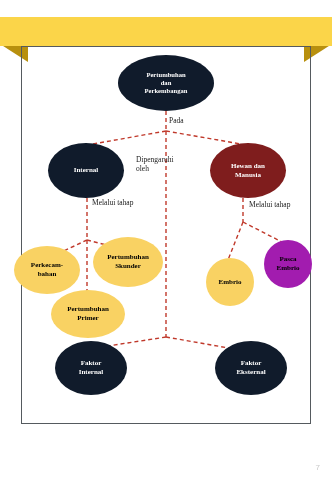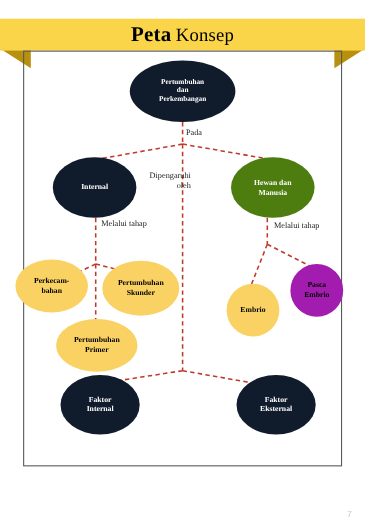--- a/index.html
+++ b/index.html
@@ -141,23 +141,20 @@
 
 <div id="slide">
 
   <svg class="ribbon-tails" viewBox="0 0 332 20" preserveAspectRatio="none">
     <polygon id="tail-left" points="0,0 28,0 28,18 0,0" fill="#B8900E"></polygon>
     <polygon id="tail-right" points="304,0 332,0 332,0 304,18" fill="#B8900E"></polygon>
   </svg>
 
   <div class="ribbon-bar" style="background: rgb(251, 213, 73);"></div>
 
-  <div class="ribbon-title">
-    <span class="t-bold">Peta</span><span>&nbsp;</span><span class="t-reg">Konsep</span>
-  </div>
 
   <div class="frame" style="border-color: rgb(85, 90, 94);"></div>
 
   <svg id="wires" viewBox="0 0 332 480">
       <path d="M166,111 L166,131" stroke="#C0392B" stroke-width="1.4" fill="none" stroke-dasharray="4,3"></path>
       <path d="M166,131 L93,144" stroke="#C0392B" stroke-width="1.4" fill="none" stroke-dasharray="4,3"></path>
       <path d="M166,131 L241,144" stroke="#C0392B" stroke-width="1.4" fill="none" stroke-dasharray="4,3"></path>
       <path d="M166,131 L166,337" stroke="#C0392B" stroke-width="1.4" fill="none" stroke-dasharray="4,3"></path>
       <path d="M87,198 L87,240" stroke="#C0392B" stroke-width="1.4" fill="none" stroke-dasharray="4,3"></path>
       <path d="M87,240 L49,258" stroke="#C0392B" stroke-width="1.4" fill="none" stroke-dasharray="4,3"></path>
@@ -170,24 +167,24 @@
       <path d="M166,337 L240,350" stroke="#C0392B" stroke-width="1.4" fill="none" stroke-dasharray="4,3"></path>
     </svg>
 
   <div id="node-layer">
       <div class="node dark" style="left: 118px; top: 55px; width: 96px; height: 56px; font-size: 6.6px; background: rgb(16, 27, 43);">
         <span>Pertumbuhan<br>dan<br>Perkembangan</span>
       </div>
       <div class="node dark" style="left: 48px; top: 143px; width: 76px; height: 55px; font-size: 7px; background: rgb(16, 27, 43);">
         <span>Internal</span>
       </div>
-      <div class="node dark" style="left: 210px; top: 143px; width: 76px; height: 55px; font-size: 7px; background: #4d7c0f;">
+      <div class="node dark" style="left: 210px; top: 143px; width: 76px; height: 55px; font-size: 7px; background: #7f1d1d;">
         <span>Hewan&nbsp;dan<br>Manusia</span>
       </div>
-      <div class="node gold" style="left: 14px; top: 236px; width: 66px; height: 48px; font-size: 7px; background: rgb(249, 210, 99);">
+      <div class="node gold" style="left: 14px; top: 246px; width: 66px; height: 48px; font-size: 7px; background: rgb(249, 210, 99);">
         <span>Perkecam-<br>bahan</span>
       </div>
       <div class="node gold" style="left: 93px; top: 237px; width: 70px; height: 50px; font-size: 7px; background: rgb(249, 210, 99);">
         <span>Pertumbuhan<br>Skunder</span>
       </div>
       <div class="node gold" style="left: 51px; top: 290px; width: 74px; height: 48px; font-size: 7px; background: rgb(249, 210, 99);">
         <span>Pertumbuhan<br>Primer</span>
       </div>
       <div class="node gold" style="left: 206px; top: 258px; width: 48px; height: 48px; font-size: 7px; background: rgb(249, 210, 99);">
         <span>Embrio</span>
@@ -197,19 +194,19 @@
       </div>
       <div class="node dark" style="left: 55px; top: 341px; width: 72px; height: 54px; font-size: 7px; background: rgb(16, 27, 43);">
         <span>Faktor<br>Internal</span>
       </div>
       <div class="node dark" style="left: 215px; top: 341px; width: 72px; height: 54px; font-size: 7px; background: rgb(16, 27, 43);">
         <span>Faktor<br>Eksternal</span>
       </div>
     </div>
   <div id="label-layer">
       <div class="edge-label" style="left: 169px; top: 116px; text-align: center;">Pada</div>
-      <div class="edge-label wrap" style="left: 136px; top: 155px; text-align: right;">Dipengaruhi<br>oleh</div>
+      <div class="edge-label wrap" style="left: 136px; top: 155px; text-align: left;">Dipengaruhi<br>oleh</div>
       <div class="edge-label" style="left: 92px; top: 198px; text-align: left;">Melalui tahap</div>
       <div class="edge-label" style="left: 249px; top: 200px; text-align: left;">Melalui tahap</div>
     </div>
 
   <div class="page-num">7</div>
 </div>
 
 </body></html>

